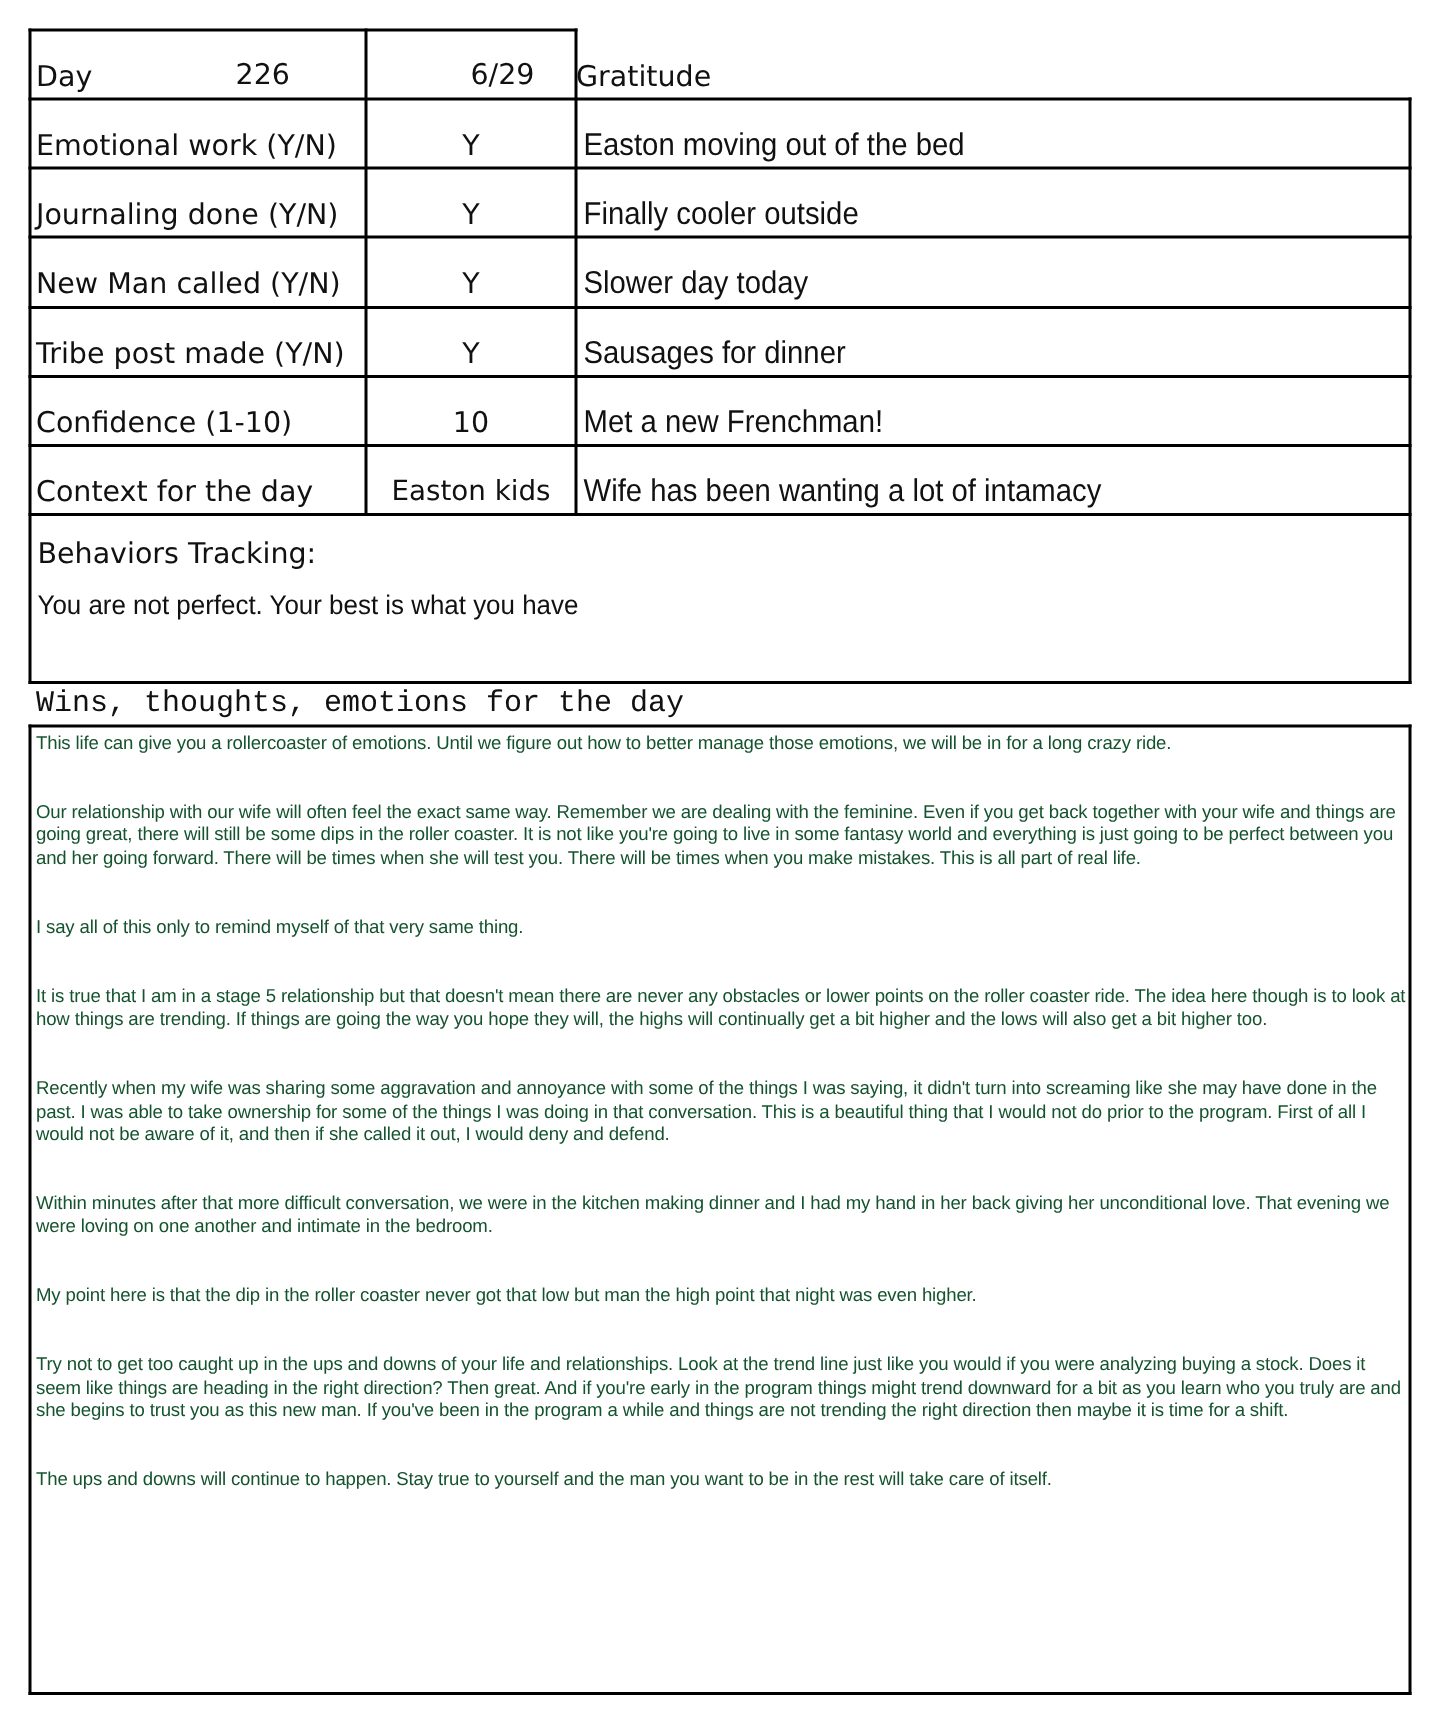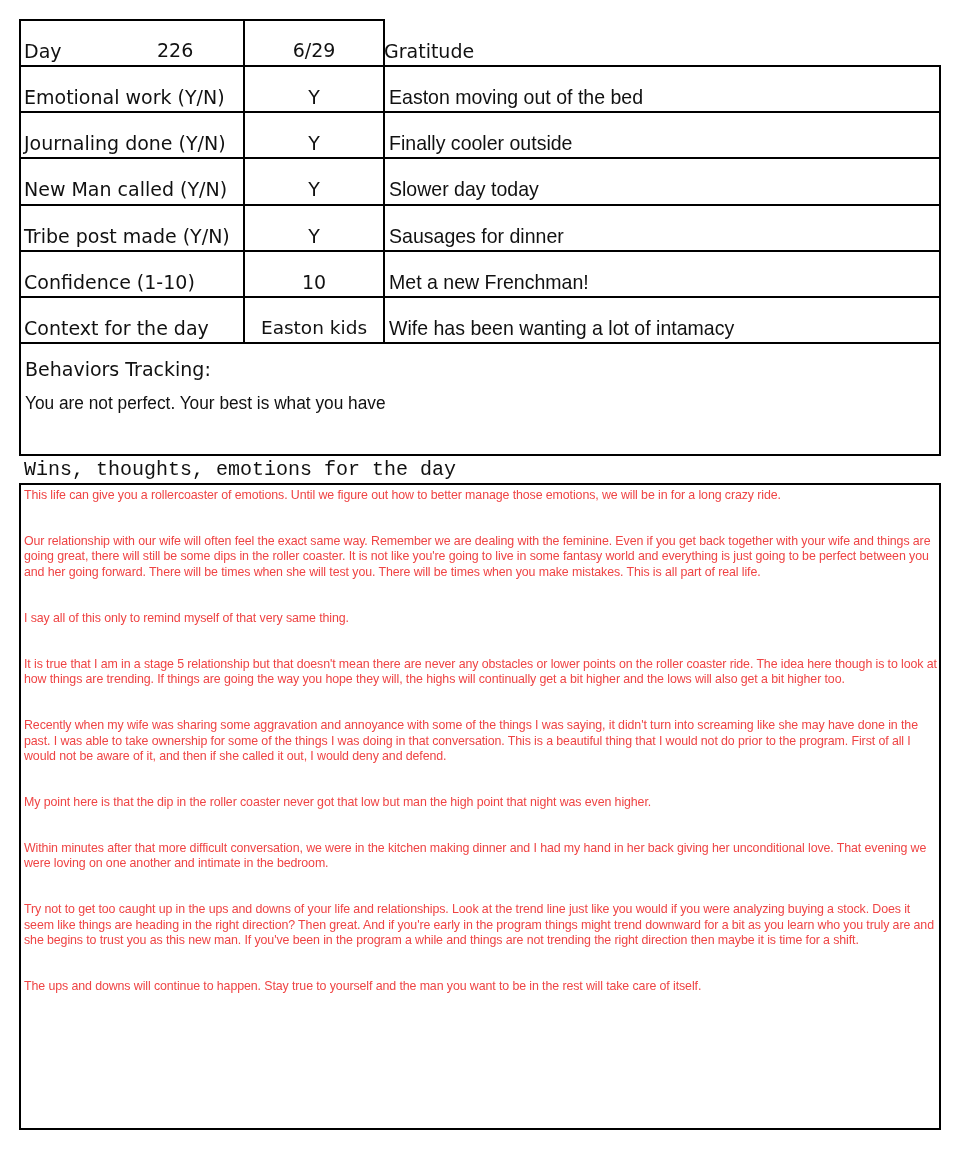--- a/index.html
+++ b/index.html
@@ -50,21 +50,21 @@
       position: absolute; left: 24px; top: 458px;
       font-family: Liberation Mono, monospace; font-size: 20px; line-height: 24px;
       white-space: nowrap;
     }
     .notes-body {
       position: absolute;
       left: 24px; top: 488px; width: 914px;
       font-family: "Liberation Sans", sans-serif;
       font-size: 12.4px;
       line-height: 15.4px;
-      color: #ef4444;
+      color: #14532d;
     }
     .notes-body p {
       margin: 0 0 30.6px 0;
       letter-spacing: -0.1px;
     }
   </style>
 </head>
 <body>
 
 <div>
@@ -81,21 +81,21 @@
 
   <div class="vl" style="left:19px; top:19px; height:437px;"></div>
   <div class="vl" style="left:243px; top:19px; height:325px;"></div>
   <div class="vl" style="left:383px; top:19px; height:325px;"></div>
   <div class="vl" style="left:939px; top:65px; height:391px;"></div>
 
   <div class="hl" style="left:19px; top:454px; width:922px;"></div>
 
   <div class="cell label" style="top:40px;">Day</div>
   <div class="cell" style="left:157px; top:39px;">226</div>
-  <div class="cell val" style="top:39px;">6/29</div>
+  <div class="cell val" style="top:39px;padding-left:21px;">6/29</div>
   <div class="cell grat-head" style="top:40px;">Gratitude</div>
 
   <div class="cell label" style="top:86px;">Emotional work  (Y/N)</div>
   <div class="cell val" style="top:86px;">Y</div>
   <div class="cell grat" style="top:86px;">Easton moving out of the bed</div>
 
   <div class="cell label" style="top:132px;">Journaling done (Y/N)</div>
   <div class="cell val" style="top:132px;">Y</div>
   <div class="cell grat" style="top:132px;">Finally cooler outside</div>
 
@@ -128,18 +128,18 @@
   <div class="hl" style="left:19px; top:1128px; width:922px;"></div>
   <div class="vl" style="left:19px; top:483px; height:647px;"></div>
   <div class="vl" style="left:939px; top:483px; height:647px;"></div>
 
   <div class="notes-body">
     <p>This life can give you a rollercoaster of emotions. Until we figure out how to better manage those emotions, we will be in for a long crazy ride.</p>
     <p>Our relationship with our wife will often feel the exact same way.  Remember we are dealing with the feminine. Even if you get back together with your wife and things are going great, there will still be some dips in the roller coaster. It is not like you're going to live in some fantasy world and everything is just going to be perfect between you and her going forward.  There will be times when she will test you. There will be times when you make mistakes. This is all part of real life.</p>
     <p>I say all of this only to remind myself of that very same thing.</p>
     <p>It is true that I am in a stage 5 relationship but that doesn't mean there are never any obstacles or lower points on the roller coaster ride.  The idea here though is to look at how things are trending.  If things are going the way you hope they will, the highs will continually get a bit higher and the lows will also get a bit higher too.</p>
     <p>Recently when my wife was sharing some aggravation and annoyance with some of the things I was saying, it didn't turn into screaming like she may have done in the past.  I was able to take ownership for some of the things I was doing in that conversation.  This is a beautiful thing that I would not do prior to the program. First of all I would not be aware of it, and then if she called it out, I would deny and defend.</p>
+    <p>Within minutes after that more difficult conversation, we were in the kitchen making dinner and I had my hand in her back giving her unconditional love.  That evening we were loving on one another and intimate in the bedroom.</p>
     <p>My point here is that the dip in the roller coaster never got that low but man the high point that night was even higher.</p>
-    <p>Within minutes after that more difficult conversation, we were in the kitchen making dinner and I had my hand in her back giving her unconditional love.  That evening we were loving on one another and intimate in the bedroom.</p>
     <p>Try not to get too caught up in the ups and downs of your life and relationships. Look at the trend line just like you would if you were analyzing buying a stock. Does it seem like things are heading in the right direction? Then great. And if you're early in the program things might trend downward for a bit as you learn who you truly are and she begins to trust you as this new man.  If you've been in the program a while and things are not trending the right direction then maybe it is time for a shift.</p>
     <p>The ups and downs will continue to happen. Stay true to yourself and the man you want to be in the rest will take care of itself.</p>
   </div>
 </div>
 
 </body></html>

